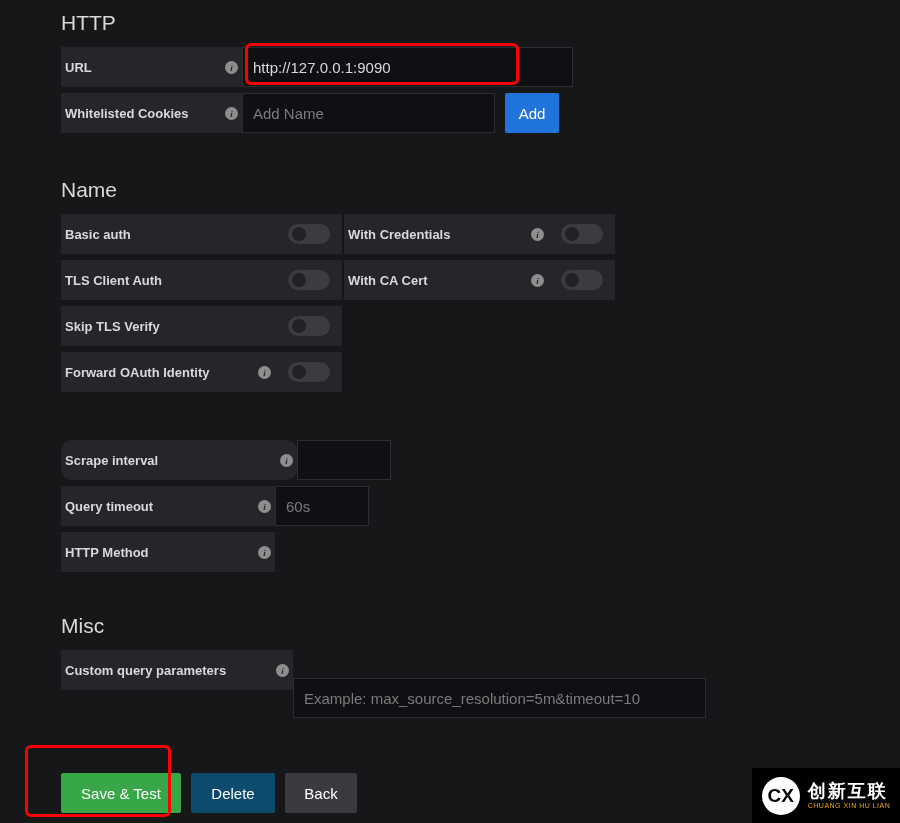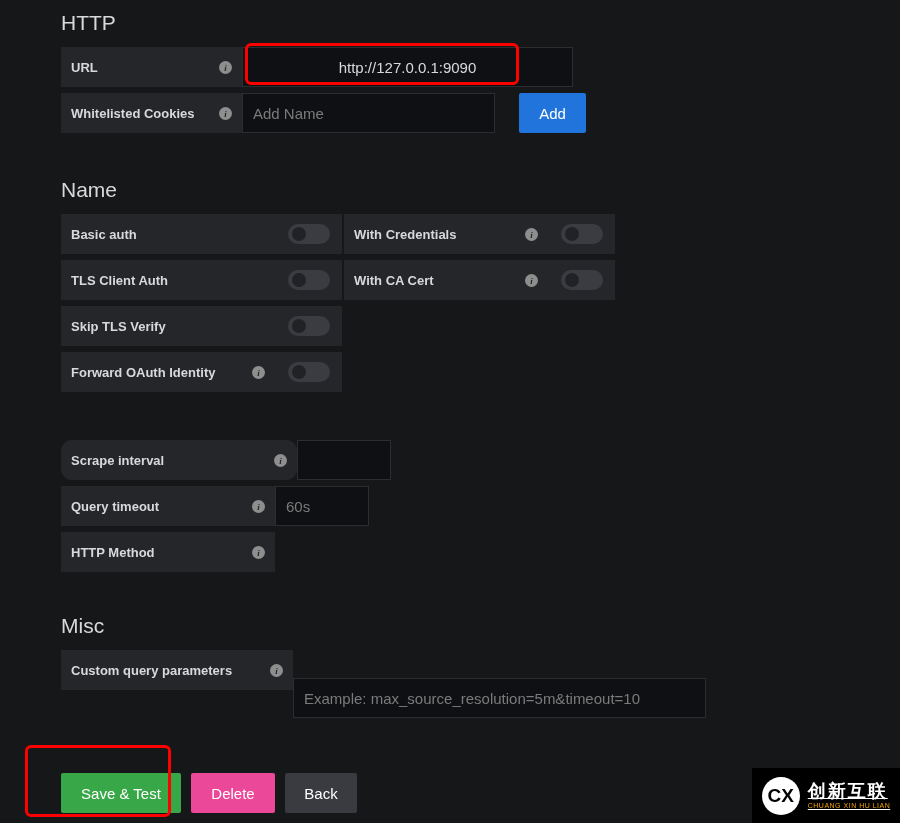--- a/index.html
+++ b/index.html
@@ -10,21 +10,21 @@
   .section { margin-bottom: 22px; }
   .row { display: flex; align-items: stretch; margin-bottom: 6px; }
 
   .label-box {
     display: flex; align-items: center;
     background: #25262a;
     color: #d8d9da;
     font-weight: 600;
     font-size: 13px;
     height: 40px;
-    padding: 0 10px;
+    padding: 0 4px;
     position: relative;
   }
   .label-box .info {
     margin-left: auto;
     color: #8e8e8e;
     font-size: 13px;
     line-height: 1;
   }
 
   .input-box {
@@ -34,21 +34,21 @@
     color: #d8d9da;
     font-size: 15px;
     padding: 0 10px;
     outline: none;
   }
   .input-box::placeholder { color: #7b7b7b; }
 
   .btn { height: 40px; border: none; font-size: 15px; font-weight: 500; color: #fff; cursor: pointer; padding: 0 18px; display: inline-flex; align-items: center; justify-content: center; border-radius: 2px; }
   .btn-blue  { background: #2274dd; }
   .btn-green { background: #37a747; }
-  .btn-red   { background: #ec4899; }
+  .btn-red   { background: #0c4a6e; }
   .btn-gray  { background: #3a3b40; }
 
   
   .toggle {
     width: 42px; height: 20px;
     background: #3b3c41;
     border-radius: 999px;
     position: relative;
     display: inline-block;
   }
@@ -95,21 +95,20 @@
 
   
   .watermark {
     position: fixed;
     right: 0; bottom: 0;
     width: 148px; height: 55px;
     background: #000;
     display: flex; align-items: center; justify-content: center;
     gap: 8px;
     color: #fff;
-    text-decoration: underline;
   }
   .wm-logo {
     width: 38px; height: 38px;
     background: #fff;
     border-radius: 50%;
     position: relative;
     display: flex; align-items: center; justify-content: center;
     color: #000;
     font-weight: 900;
     font-size: 19px;
@@ -134,36 +133,36 @@
     <div class="row" style="position:relative;">
       <div class="label-box" style="width:181px;">
         <span>URL</span>
         <span class="info">
           <svg width="13" height="13" viewBox="0 0 16 16" fill="#8e8e8e">
               <circle cx="8" cy="8" r="8"></circle>
               <text x="8" y="12" text-anchor="middle" font-size="11" font-family="serif" font-style="italic" fill="#25262a">i</text>
             </svg>
         </span>
       </div>
-      <input class="input-box" style="width: 331px; text-align: center;" value="http://127.0.0.1:9090">
+      <input class="input-box" style="width: 331px;" value="http://127.0.0.1:9090">
       <div class="hl-red" style="left:184px; top:-4px; width:274px; height:42px;"></div>
     </div>
 
     <div class="row">
       <div class="label-box" style="width:181px;">
         <span>Whitelisted Cookies</span>
         <span class="info">
           <svg width="13" height="13" viewBox="0 0 16 16" fill="#8e8e8e">
               <circle cx="8" cy="8" r="8"></circle>
               <text x="8" y="12" text-anchor="middle" font-size="11" font-family="serif" font-style="italic" fill="#25262a">i</text>
             </svg>
         </span>
       </div>
       <input class="input-box" style="width: 253px;" placeholder="Add Name">
-      <button class="btn btn-blue" style="margin-left:24px; width:67px;">Add</button>
+      <button class="btn btn-blue" style="margin-left:10px; width:54px;">Add</button>
     </div>
   </div>
 
   <div class="section" style="margin-top:45px;">
     <h2>Name</h2>
 
     <div class="row" style="gap:0;">
       <div class="label-box" style="width:214px;">
           <span>Basic auth</span>
         </div>

